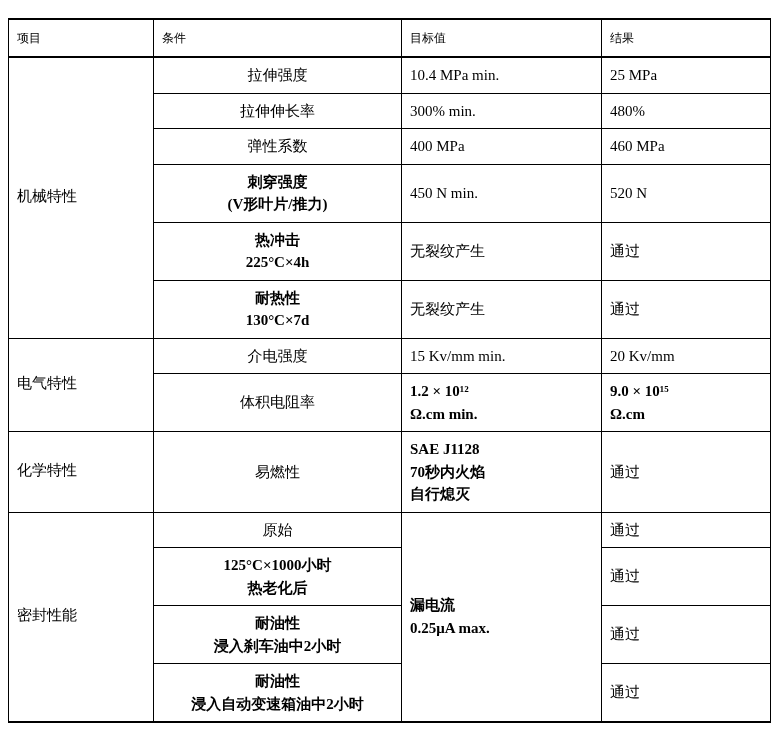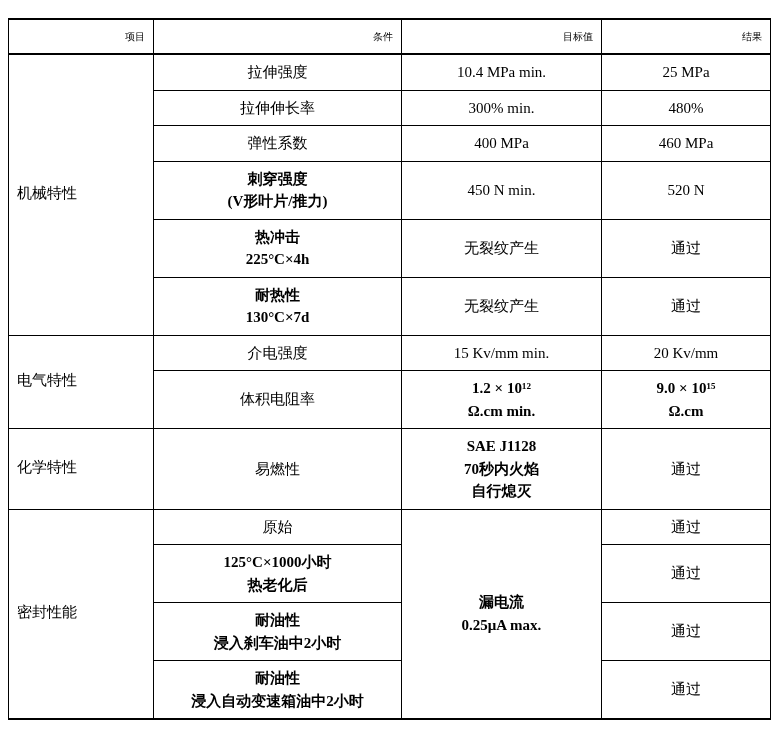--- a/index.html
+++ b/index.html
@@ -41,25 +41,25 @@
     font-weight: normal;
   }
   
   table.spec {
     border-top: 2px solid #000;
     border-bottom: 2px solid #000;
   }
   table.spec tr.head td {
     border-top: 2px solid #000;
     border-bottom: 2px solid #000;
-    text-align: right;
-    font-size: 10px;
+    text-align: left;
+    font-size: 12px;
     padding: 9px 8px;
   }
-  .ctr { text-align: center; }
+  .ctr { }
   .lft { text-align: center; }
   .cat {
     text-align: left;
     font-size: 16px;
     font-family: Liberation Mono, monospace;
   }
   .grp-end td { border-bottom: 2px solid #000; }
   .ln { display: block; font-weight: bold; }
 </style>
 </head>

